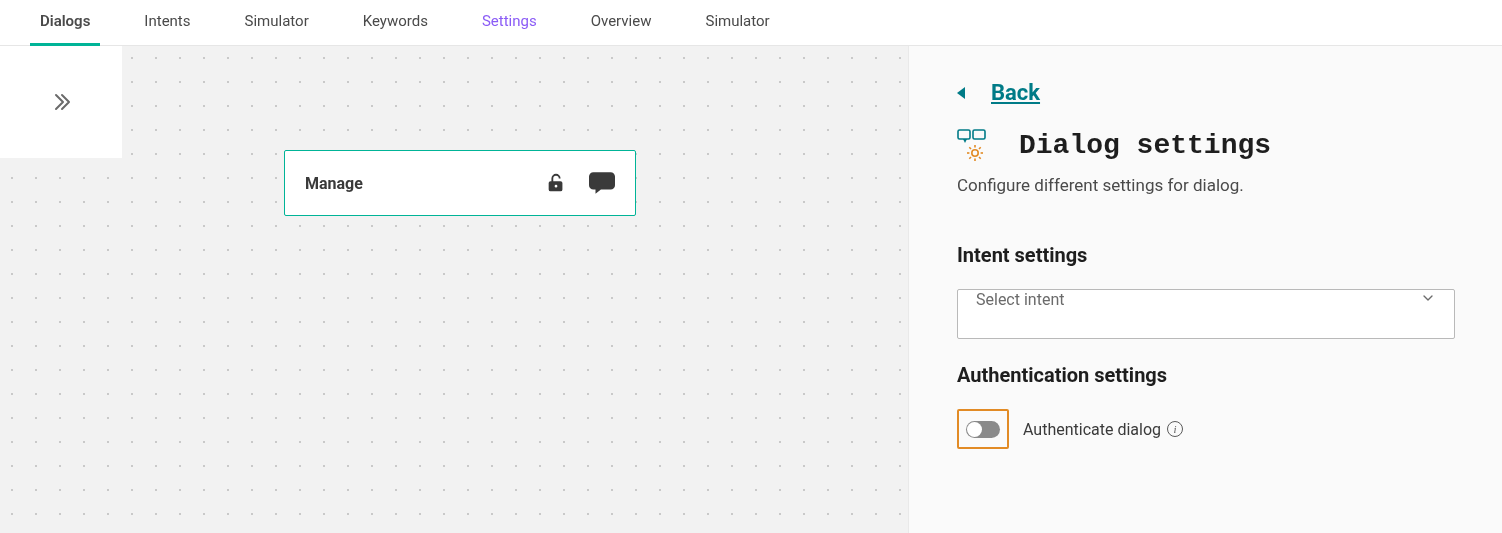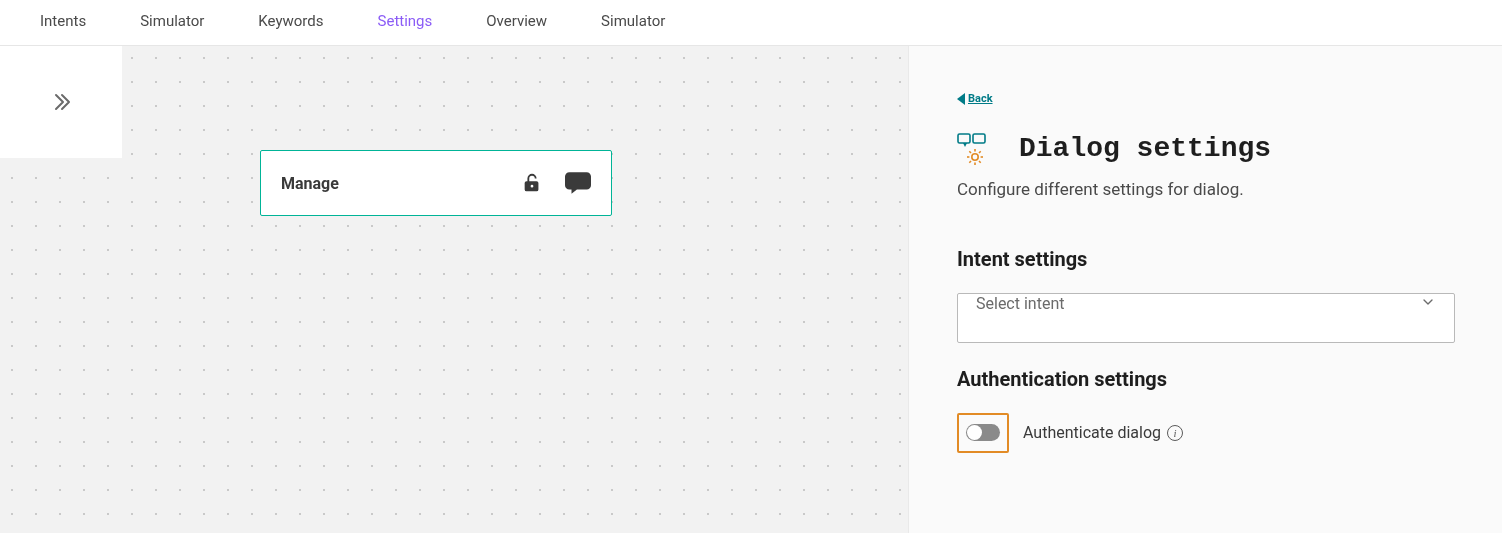--- a/index.html
+++ b/index.html
@@ -60,21 +60,21 @@
     background: #ffffff;
     display: flex;
     align-items: center;
     justify-content: center;
     cursor: pointer;
     color: #6b6b6b;
   }
   .node {
     position: absolute;
     top: 104px;
-    left: 260px;
+    left: 284px;
     width: 352px;
     height: 66px;
     background: #ffffff;
     border: 1px solid #00b497;
     border-radius: 2px;
     display: flex;
     align-items: center;
     padding: 0 20px;
   }
   .node .title {
@@ -94,27 +94,26 @@
   .side-panel {
     width: 594px;
     background: #fafafa;
     border-left: 1px solid #e9e9e9;
     padding: 34px 48px 0 48px;
     overflow: hidden;
   }
   .back-link {
     display: inline-flex;
     align-items: center;
-    gap: 1px;
+    gap: 24px;
     color: #007b87;
     font-weight: 700;
     text-decoration: underline;
-    font-size: 11px;
-    cursor: pointer;
-    margin-top: 12px;
+    font-size: 22px;
+    cursor: pointer;
   }
   .back-link svg { fill: #007b87; }
   .panel-title-row {
     display: flex;
     align-items: center;
     gap: 30px;
     margin-top: 24px;
     font-family: Liberation Mono, monospace;
   }
   .panel-title {
@@ -196,20 +195,21 @@
     font-size: 11px;
     font-style: italic;
     color: #5a5a5a;
     font-family: Georgia, serif;
   }
 </style>
 </head>
 <body>
 
 <div class="tabs">
+  <div class="tab active">Dialogs</div>
   <div class="tab">Intents</div>
   <div class="tab">Simulator</div>
   <div class="tab">Keywords</div>
   <div class="tab selected">Settings</div>
   <div class="tab">Overview</div>
   <div class="tab">Simulator</div>
 </div>
 
 <div class="workspace">
 

